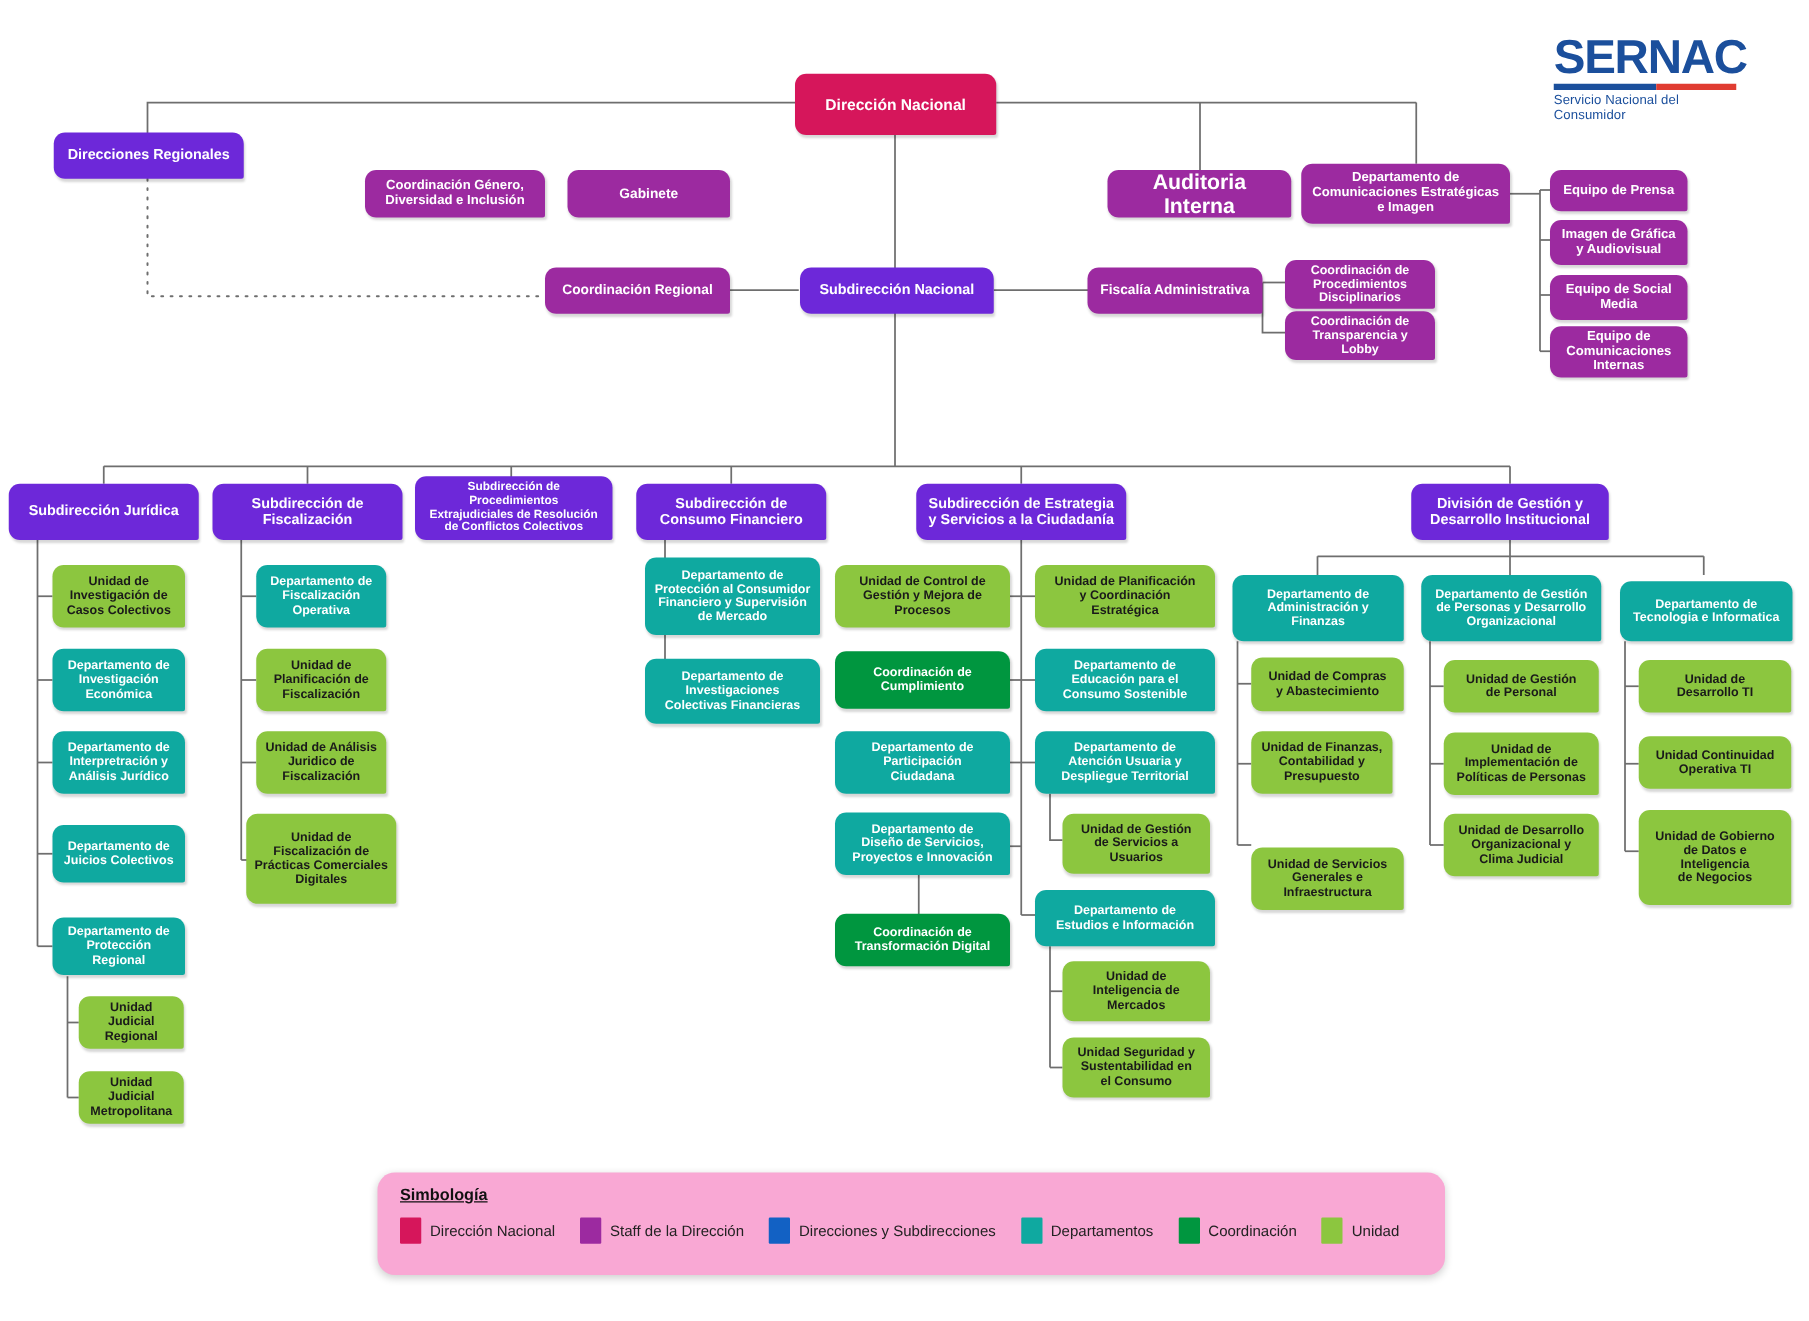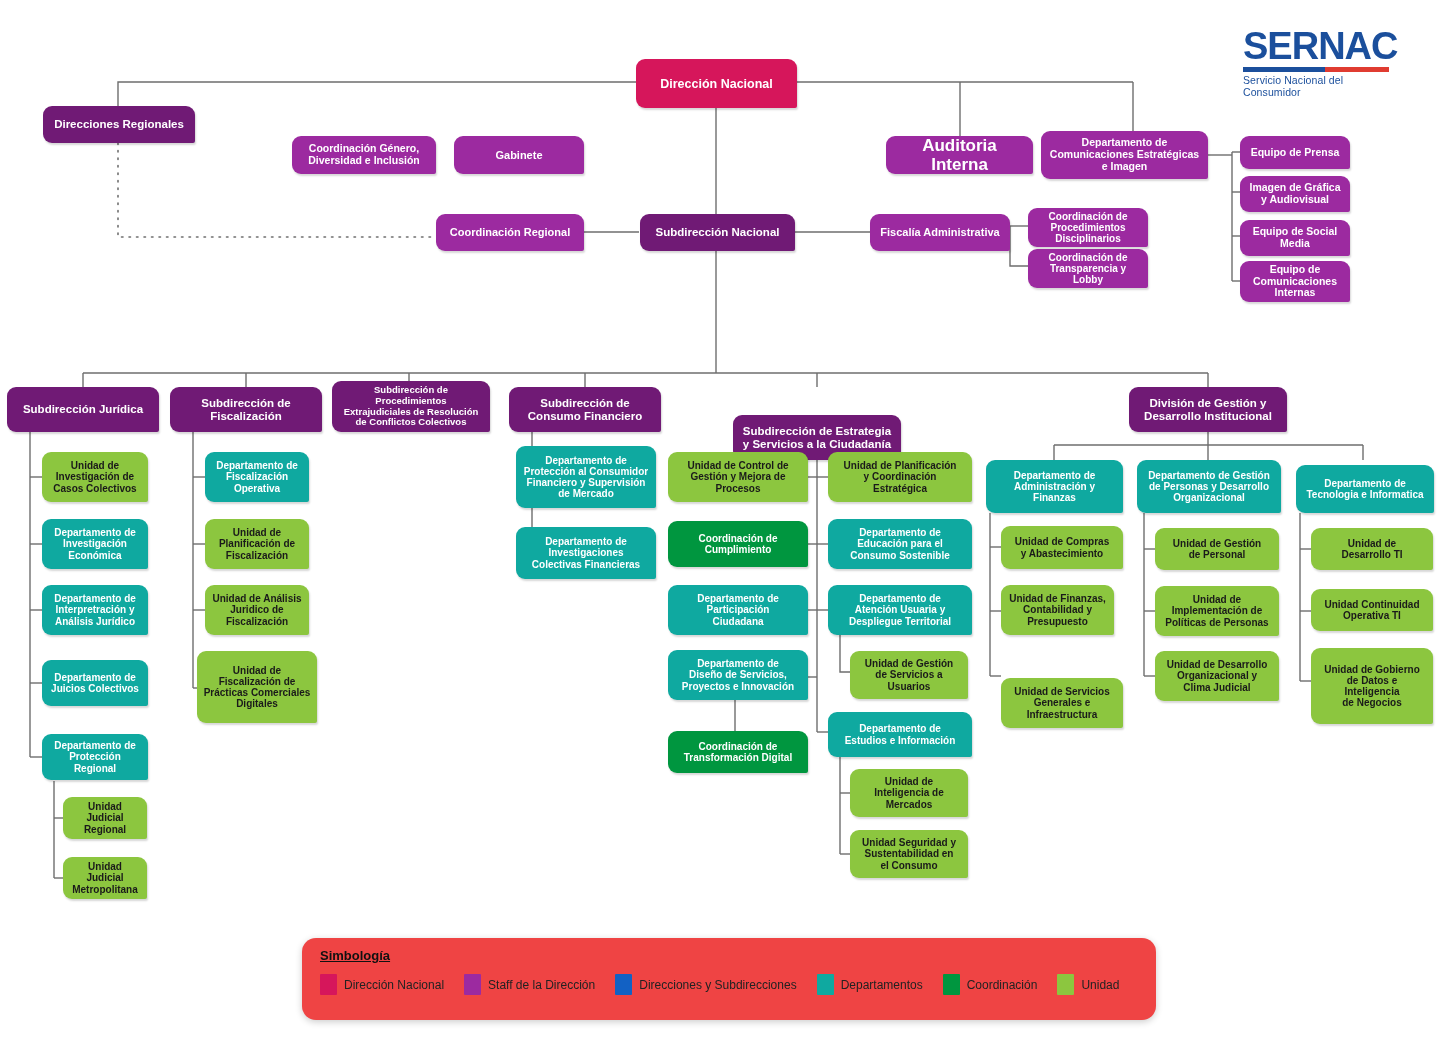--- a/index.html
+++ b/index.html
@@ -22,21 +22,21 @@
     font-weight:bold;
     line-height:1.12;
     padding:3px 6px;
     border-radius:9px 9px 9px 9px;
     border-bottom-right-radius:2px;
     box-shadow:1px 2px 2px rgba(0,0,0,0.16);
     white-space:pre-line;
   }
   .c-direccion   { background:#D6165B; }
   .c-staff       { background:#9C2AA0; }
-  .c-subdir      { background:#701a75; }
+  .c-subdir      { background:#6d28d9; }
   .c-depto       { background:#0FA9A0; }
   .c-coord       { background:#00963F; }
   .c-unidad      { background:#8CC63F; color:#1a1a1a; }
 
   
   #logo{position:absolute;left:1243px;top:26px;width:160px;height:60px;}
   #logo .word{
     font-family:"Liberation Sans", sans-serif;
     font-weight:bold;
     font-size:38px;
@@ -45,21 +45,21 @@
     line-height:40px;
   }
   #logo .bar{height:5px;width:146px;display:flex;margin-top:1px;}
   #logo .bar .b{background:#1B4F9C;flex:0 0 82px;}
   #logo .bar .r{background:#E03C31;flex:1;}
   #logo .tag{font-size:10.5px;color:#1B4F9C;margin-top:2px;letter-spacing:0.1px;}
 
   
   #legend{
     position:absolute;left:302px;top:938px;width:854px;height:82px;
-    background:#ef4444;border-radius:14px;
+    background:#f9a8d4;border-radius:14px;
     box-shadow:0 2px 7px rgba(0,0,0,0.20);
     box-sizing:border-box;padding:10px 18px 0 18px;
   }
   #legend .title{
     font-size:13px;font-weight:bold;color:#111;text-decoration:underline;
     margin-bottom:11px;
   }
   #legend .items{display:flex;align-items:center;gap:9px;}
   #legend .item{display:flex;align-items:center;gap:7px;margin-right:11px;}
   #legend .sw{width:17px;height:21px;border-radius:1px;flex:0 0 auto;}
@@ -259,21 +259,21 @@
 Consumo Financiero</div>
 
   <div class="node c-depto" style="left:516px;top:446px;width:140px;height:62px;font-size:10px;">Departamento de
 Protección al Consumidor
 Financiero y Supervisión
 de Mercado</div>
   <div class="node c-depto" style="left:516px;top:527px;width:140px;height:52px;font-size:10px;">Departamento de
 Investigaciones
 Colectivas Financieras</div>
 
-  <div class="node c-subdir" style="left:733px;top:387px;width:168px;height:45px;font-size:11.5px;margin-top:28px;">Subdirección de Estrategia
+  <div class="node c-subdir" style="left:733px;top:387px;width:168px;height:45px;font-size:11.5px;">Subdirección de Estrategia
 y Servicios a la Ciudadanía</div>
 
   <div class="node c-unidad" style="left:668px;top:452px;width:140px;height:50px;font-size:10px;">Unidad de Control de
 Gestión y Mejora de
 Procesos</div>
   <div class="node c-coord" style="left:668px;top:521px;width:140px;height:46px;font-size:10px;">Coordinación de
 Cumplimiento</div>
   <div class="node c-depto" style="left:668px;top:585px;width:140px;height:50px;font-size:10px;">Departamento de
 Participación
 Ciudadana</div>

